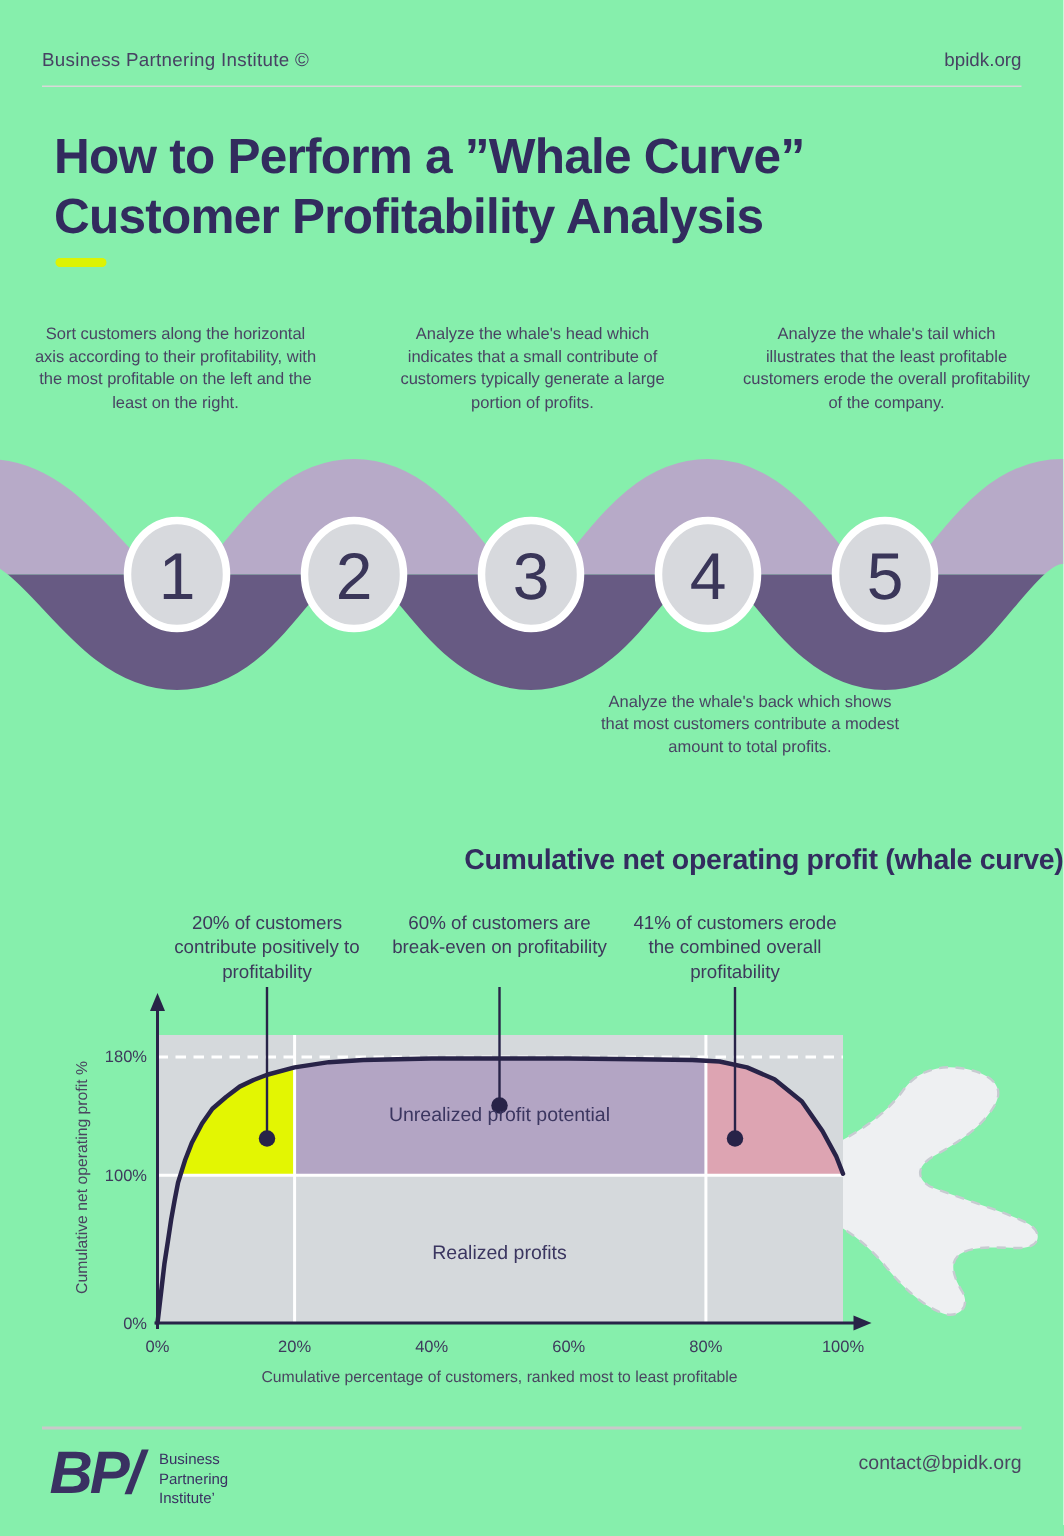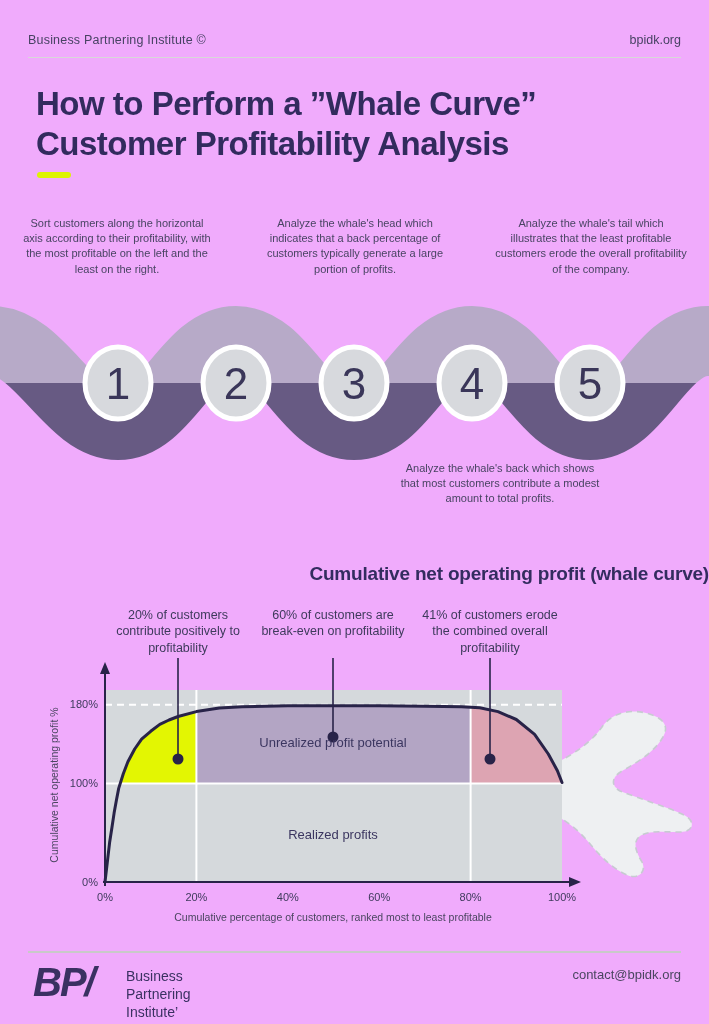--- a/index.html
+++ b/index.html
@@ -1,16 +1,16 @@
 <!DOCTYPE html>
 <html><head>
 <meta charset="utf-8">
 <style>
   html,body{margin:0;padding:0;background:#ffffff;}
-  .page{position:relative;width:709px;height:1024px;background:#f0abfc;overflow:hidden;
+  .page{position:relative;width:709px;height:1024px;background:#86efac;overflow:hidden;
         font-family:"Liberation Sans",sans-serif;color:#4a4565;}
 
   
   .hdr-left{position:absolute;left:28px;top:33px;font-size:12.5px;letter-spacing:.2px;color:#474263;}
   .hdr-right{position:absolute;right:28px;top:33px;font-size:12.5px;color:#474263;}
   .hdr-rule{position:absolute;left:28px;right:28px;top:57px;height:1px;background:#d8d8d8;}
 
   
   .title{position:absolute;left:36px;top:84px;width:640px;font-size:33px;font-weight:bold;
          color:#322b5e;line-height:1.2;letter-spacing:-.5px;}
@@ -36,40 +36,40 @@
   .ann3{left:414px;width:152px;}
   .chart-svg{position:absolute;left:0;top:655px;}
   .tick{font-size:11px;fill:#3e3a5c;}
   .axis-title{font-size:10.5px;fill:#4a4560;}
   .area-label{font-size:13px;fill:#3b3660;}
 
   
   .ftr-rule{position:absolute;left:28px;right:28px;top:951px;height:1.5px;background:#c9c9c9;}
   .logo-mark{position:absolute;left:33px;top:960px;font-size:40px;font-weight:800;
              color:#3a3162;letter-spacing:-2px;font-style:italic;}
-  .logo-text{position:absolute;left:106px;top:967px;font-size:14px;line-height:1.3;color:#3a3162;margin-left:20px;}
+  .logo-text{position:absolute;left:106px;top:967px;font-size:10px;line-height:1.3;color:#3a3162;}
   .ftr-email{position:absolute;right:28px;top:967px;font-size:13px;color:#4a4660;}
 </style>
 </head>
 <body>
 
 <div class="page">
 
   <div class="hdr-left">Business Partnering Institute ©</div>
   <div class="hdr-right">bpidk.org</div>
   <div class="hdr-rule"></div>
 
   <div class="title">
     <div>How to Perform a ”Whale Curve”</div>
     <div>Customer Profitability Analysis</div>
   </div>
   <div class="accent"></div>
 
   <div class="step-text st1">Sort customers along the horizontal axis according to their profitability, with the most profitable on the left and the least on the right.</div>
-  <div class="step-text st3">Analyze the whale's head which indicates that a back percentage of customers typically generate a large portion of profits.</div>
+  <div class="step-text st3">Analyze the whale's head which indicates that a small contribute of customers typically generate a large portion of profits.</div>
   <div class="step-text st5">Analyze the whale's tail which illustrates that the least profitable customers erode the overall profitability of the company.</div>
 
   <svg class="wave-svg" width="709" height="160" viewBox="0 0 709 160">
     <defs>
       <clipPath id="clipLight">
           <rect x="-12" y="-30" width="733" height="113"></rect>
         </clipPath>
       <clipPath id="clipDark">
           <rect x="-12" y="83" width="733" height="107"></rect>
         </clipPath>

